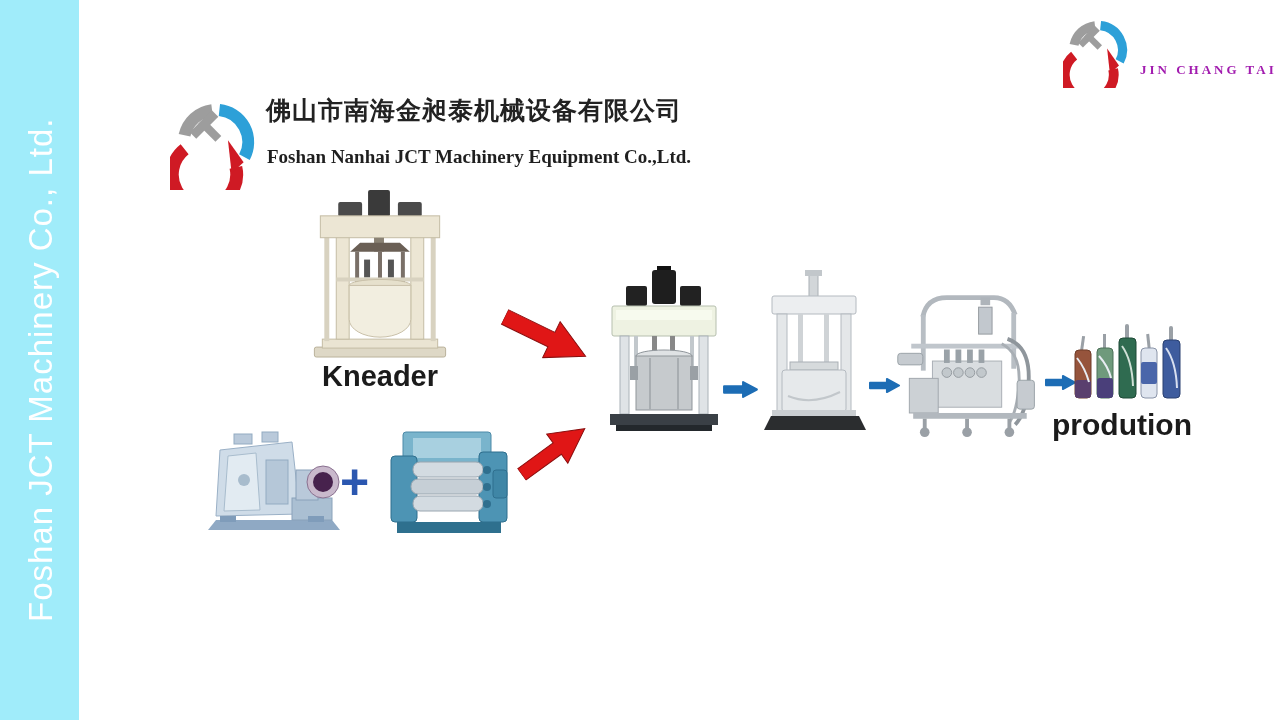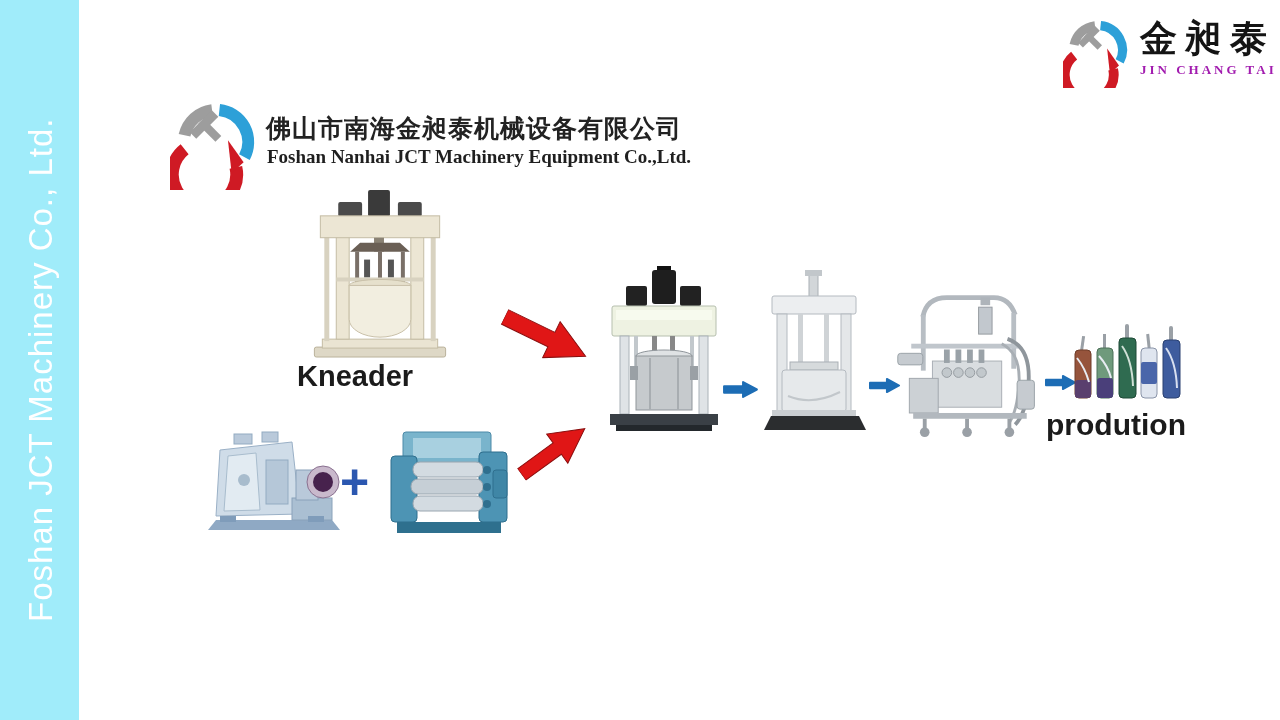--- a/index.html
+++ b/index.html
@@ -6,42 +6,42 @@
   #stage{position:relative;width:1280px;height:720px;background:#ffffff;overflow:hidden;
          font-family:"Liberation Sans",sans-serif;}
   
   .sidebar{position:absolute;left:0;top:0;width:79px;height:720px;background:var(--sidebar_bg,#a0ecfa);}
   .sidebar-text{position:absolute;left:20px;top:622px;transform:rotate(-90deg);transform-origin:0 0;
          white-space:nowrap;font-size:33px;line-height:42px;color:var(--sidebar_text,#ffffff);
          letter-spacing:1px;font-weight:500;}
   
   .logo-main{position:absolute;left:170px;top:94px;width:92px;height:96px;}
   .logo-tr{position:absolute;left:1063px;top:12px;width:70px;height:76px;}
-  .company-cn{position:absolute;left:266px;top:112px;font-size:25px;font-weight:bold;
+  .company-cn{position:absolute;left:266px;top:94px;font-size:25px;font-weight:bold;
          font-family:"DejaVu Serif",serif;color:#222;letter-spacing:1px;white-space:nowrap;}
   .company-en{position:absolute;left:267px;top:146px;font-size:19px;font-weight:bold;
          font-family:"Liberation Serif",serif;color:#1f1f1f;white-space:nowrap;}
   .brand-cn{position:absolute;left:1140px;top:14px;font-size:37px;font-weight:bold;
          font-family:"DejaVu Serif",serif;color:#141414;letter-spacing:8px;white-space:nowrap;}
   .brand-en{position:absolute;left:1140px;top:62px;font-size:13px;font-weight:bold;
          font-family:"Liberation Serif",serif;color:#a21caf;letter-spacing:3px;white-space:nowrap;}
   
   .machine{position:absolute;}
   .kneader-svg{left:297px;top:188px;width:166px;height:174px;}
   .sigma-svg{left:203px;top:420px;width:142px;height:118px;}
   .mill-svg{left:388px;top:426px;width:122px;height:112px;}
   .mixer-svg{left:600px;top:266px;width:128px;height:178px;}
   .press-svg{left:762px;top:270px;width:106px;height:175px;}
   .filler-svg{left:892px;top:286px;width:153px;height:152px;}
   .cartridges-svg{left:1072px;top:322px;width:112px;height:100px;}
   
   .flow-label{position:absolute;font-weight:bold;color:var(--label_text,#1b1b1b);font-size:29px;}
-  .kneader-label{left:297px;top:360px;width:166px;}
+  .kneader-label{left:297px;top:360px;width:166px;text-align:center;}
   .disperser-label{left:290px;top:580px;width:145px;text-align:center;}
-  .production-label{left:1040px;top:408px;width:152px;text-align:center;font-size:30px;}
+  .production-label{left:1040px;top:408px;width:152px;text-align:right;font-size:30px;}
   .plus-label{position:absolute;left:340px;top:453px;font-size:50px;font-weight:900;
          color:var(--plus_blue,#2b57b0);}
   
   .red-arrow{position:absolute;}
   .red-arrow svg{display:block;}
   .red-arrow-1{left:500px;top:316px;transform:rotate(26deg);}
   .red-arrow-2{left:514px;top:432px;transform:rotate(-36deg);}
   .red-shape{fill:var(--red_arrow,#e01616);stroke:#8a0e0e;stroke-width:1;}
   .blue-arrow{position:absolute;}
   .blue-shape{fill:var(--blue_arrow,#1d6db5);stroke:var(--blue_arrow,#1d6db5);
@@ -81,21 +81,20 @@
   <svg class="logo-tr" viewBox="0 0 100 100">
     <path class="logo-gray-arc" d="M15.8 42.7 A35 35 0 0 1 45.7 15.3" fill="none" stroke-width="13"></path>
     <path class="logo-blue-arc" d="M53.7 15.2 A35 35 0 0 1 80.9 66.4" fill="none" stroke-width="13"></path>
     <path class="logo-red-arc" d="M15.9 57.9 A35 35 0 1 0 71.6 77.6" fill="none" stroke-width="14"></path>
     <polygon class="logo-red-fill" points="80,72 67,84 63,48"></polygon>
     <g class="logo-t" transform="rotate(-45 37 31)">
       <rect x="20" y="26" width="34" height="10"></rect>
       <rect x="32.5" y="26" width="9" height="27"></rect>
     </g>
   </svg>
-  <div class="brand-cn">金昶泰</div>
   <div class="brand-en">JIN CHANG TAI</div>
 
   <svg class="machine kneader-svg" viewBox="0 0 160 175">
     <rect x="14" y="160" width="132" height="10" rx="2" fill="#ded8c6" stroke="#b9b19a"></rect>
     <rect x="22" y="152" width="116" height="9" fill="#eae4d2" stroke="#c4bca4"></rect>
     <rect x="24" y="48" width="5" height="106" fill="#d8d2c0"></rect>
     <rect x="131" y="48" width="5" height="106" fill="#d8d2c0"></rect>
     <rect x="36" y="48" width="13" height="104" fill="#ece6d4" stroke="#c4bca4"></rect>
     <rect x="111" y="48" width="13" height="104" fill="#ece6d4" stroke="#c4bca4"></rect>
     <rect x="38" y="14" width="24" height="15" rx="2" fill="#4a4a4a"></rect>

